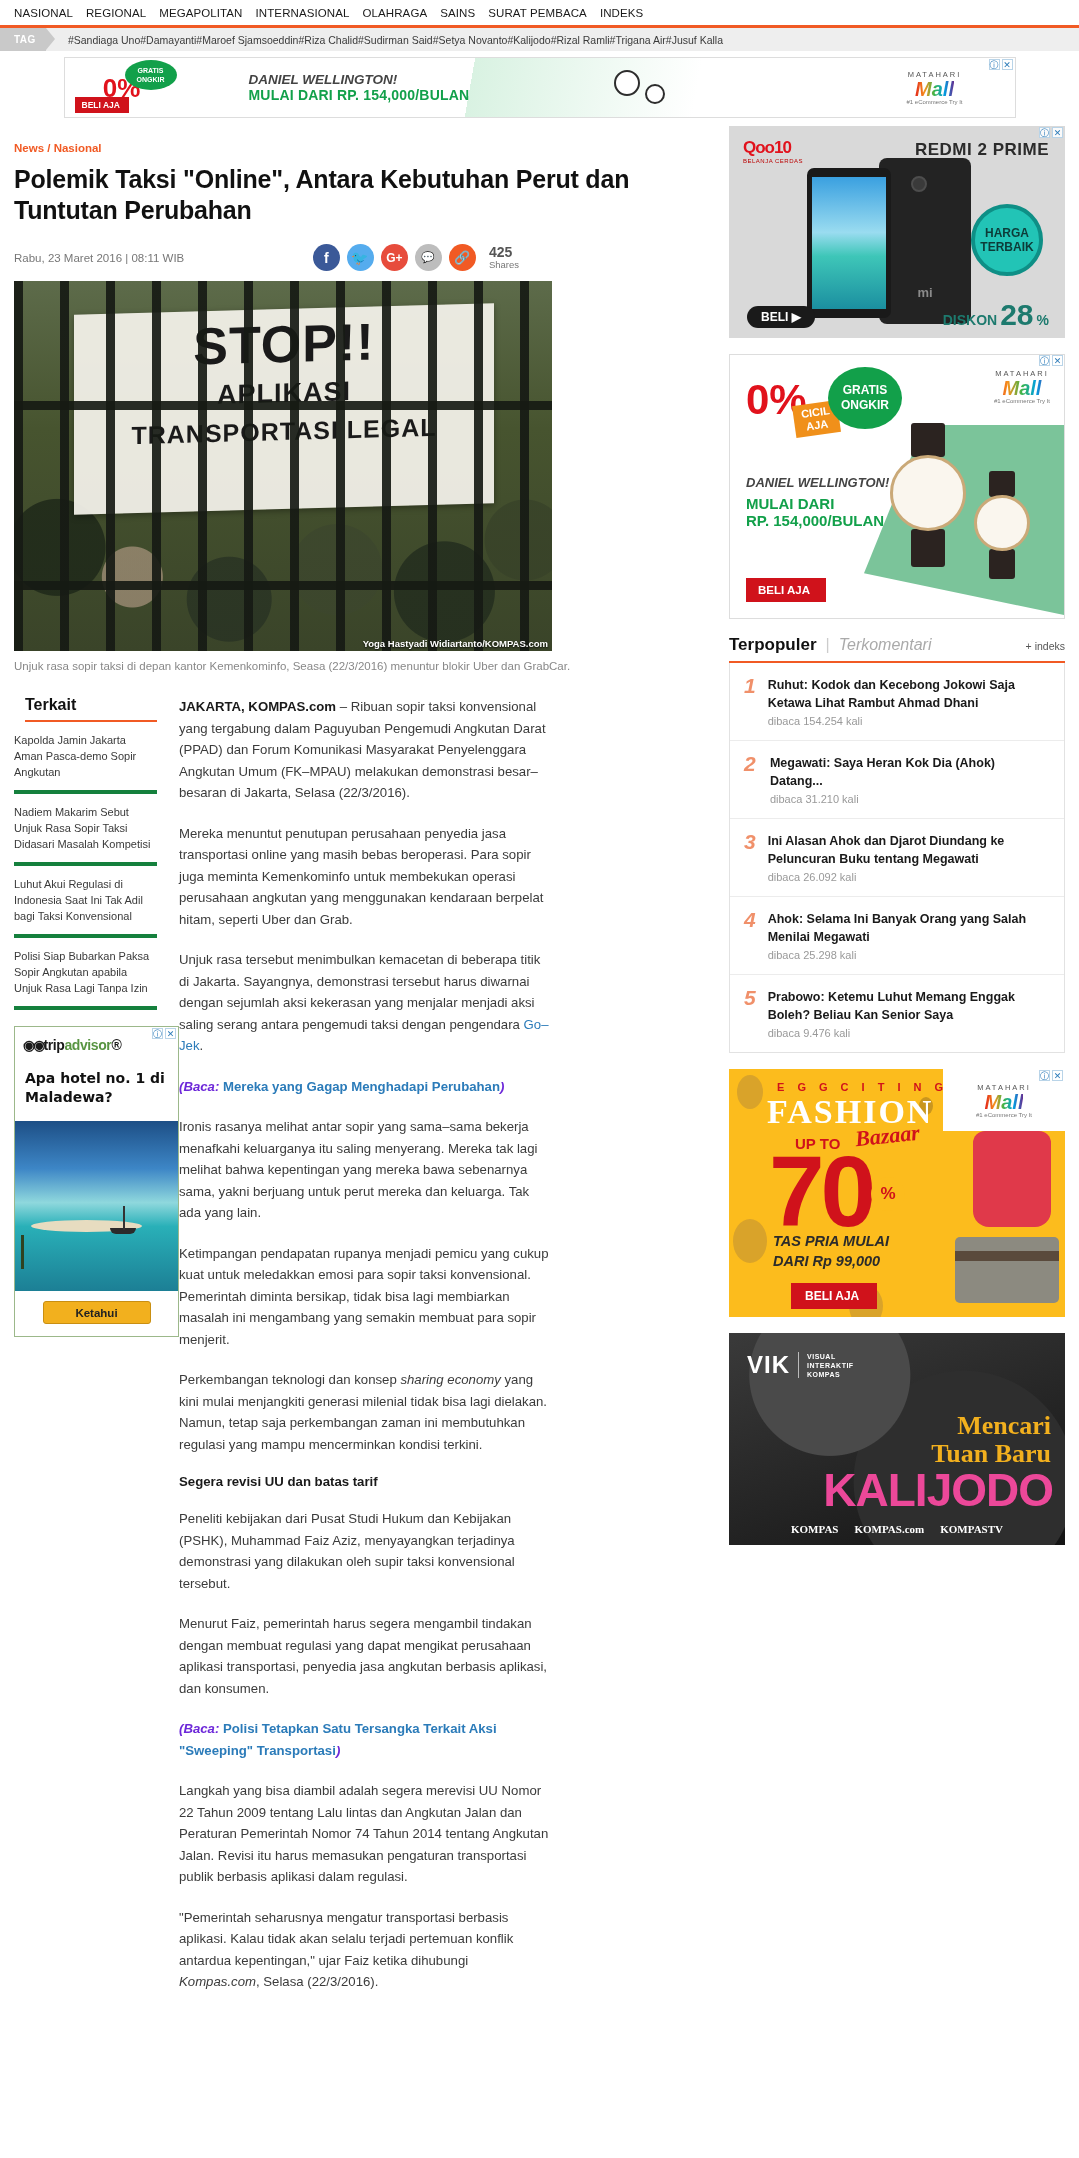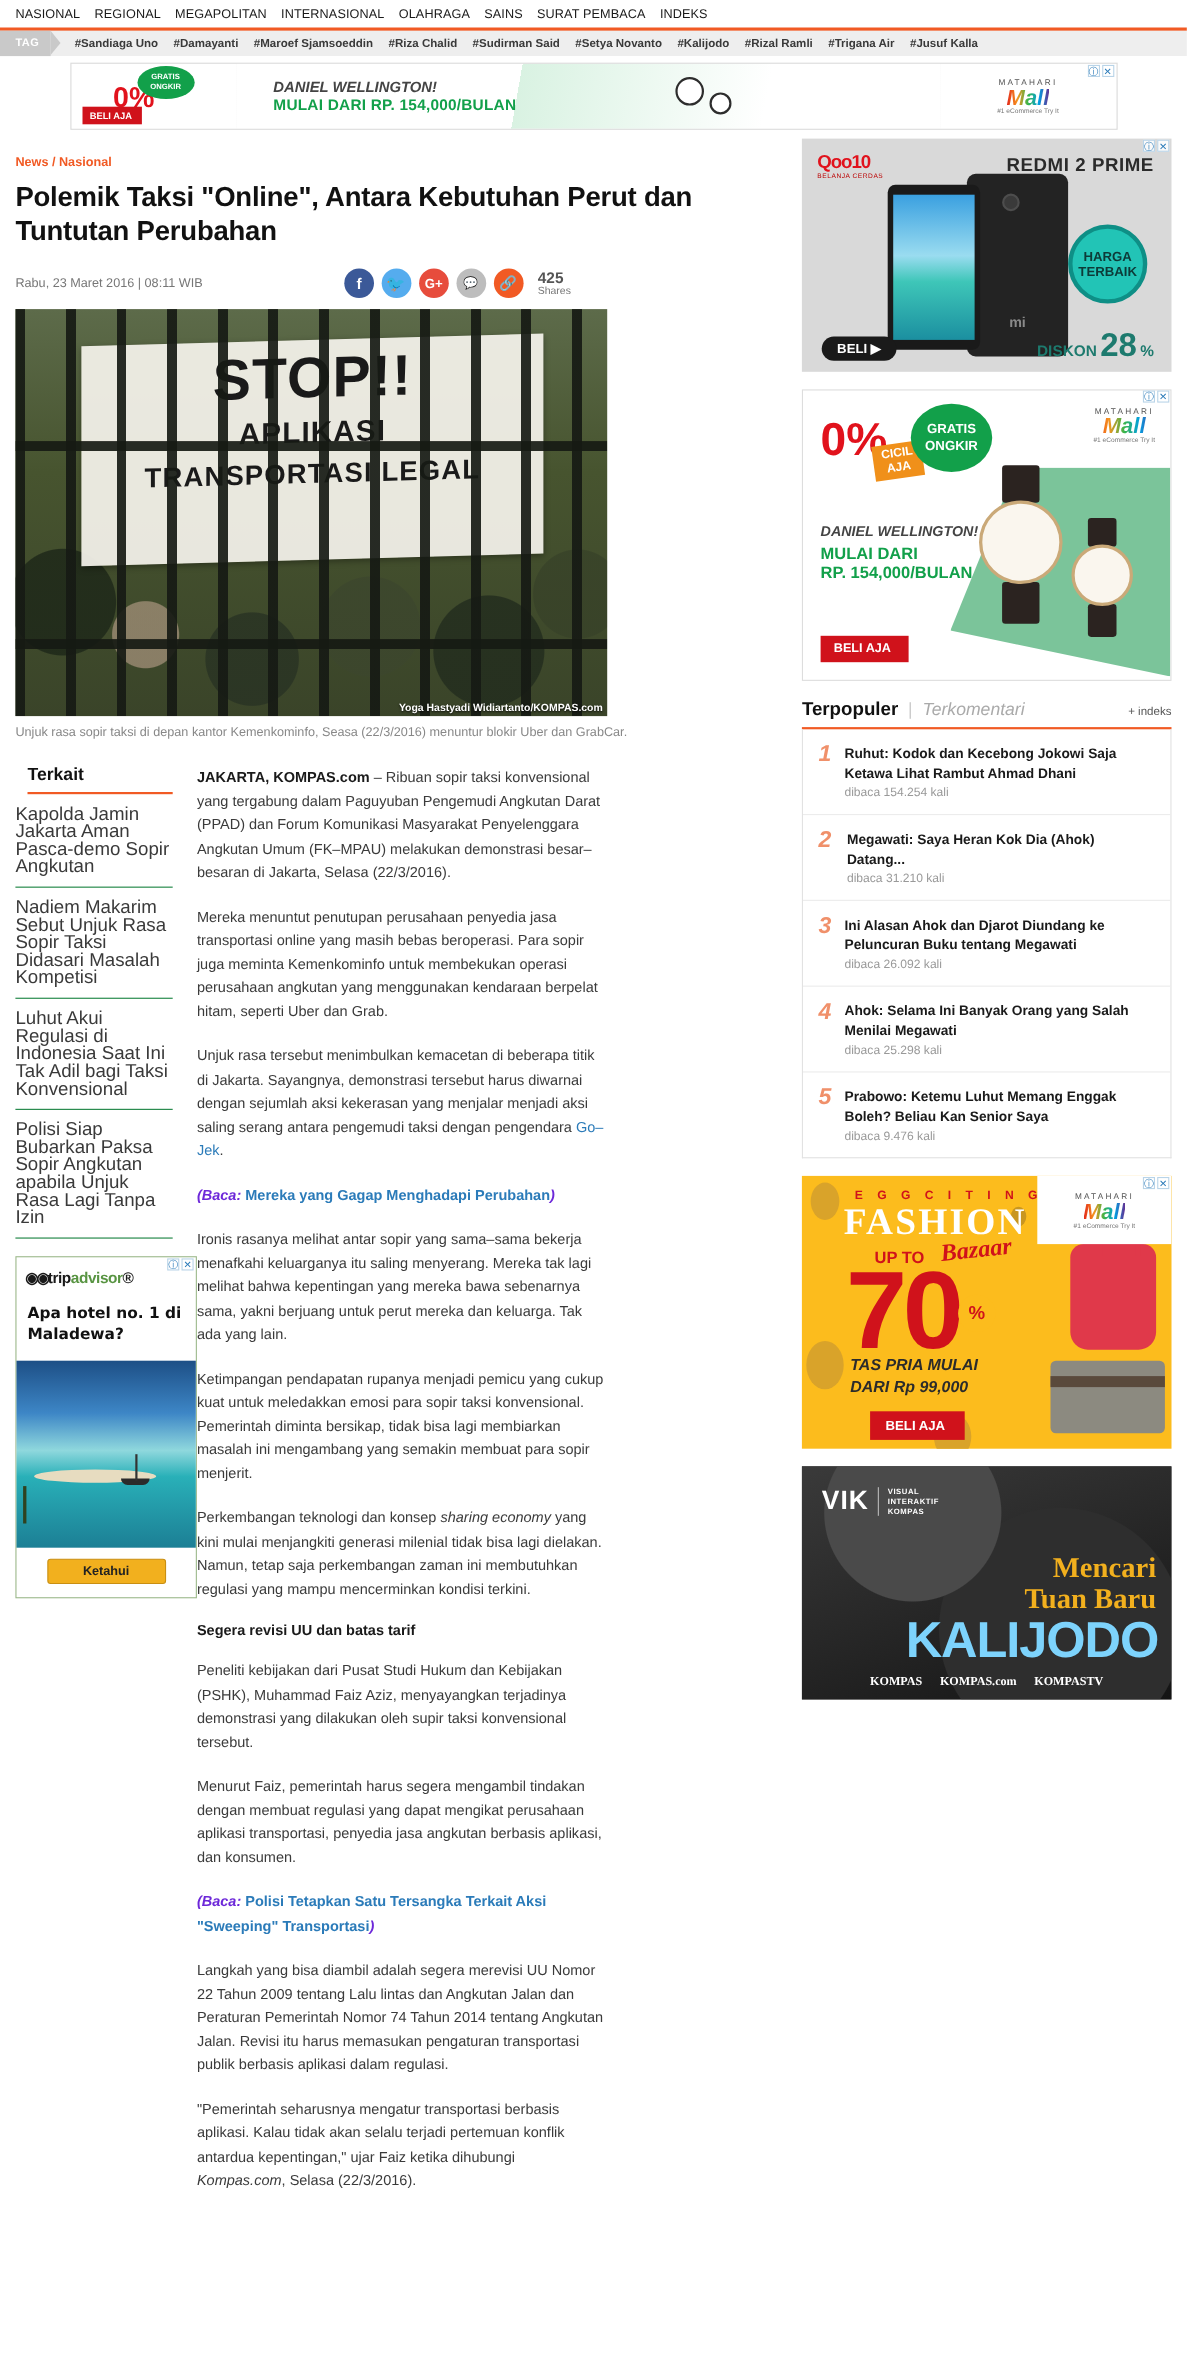--- a/index.html
+++ b/index.html
@@ -51,21 +51,21 @@
     position: relative;
   }
   .tagbadge::after {
     content: "";
     position: absolute;
     right: -9px; top: 0;
     border-left: 9px solid #c9c9c9;
     border-top: 11.5px solid transparent;
     border-bottom: 11.5px solid transparent;
   }
-  .taglist { display: flex; gap: 14px; padding-left: 22px; font-weight: bold; }
+  .taglist { display: flex; padding-left: 22px; }
   .taglist a {
     font-size: 10.5px;
     color: #3a3a3a;
     text-decoration: none;
     white-space: nowrap;
   }
 
   
   .topad-wrap {
     padding: 6px 0 8px 0;
@@ -240,22 +240,22 @@
   }
 
   
   .bodywrap { display: flex; margin-top: 22px; gap: 0; }
   .terkait { width: 165px; padding-right: 22px; }
   .terkait h3 {
     font-size: 16px; font-weight: bold; color: #111; padding-bottom: 6px;
     border-bottom: 2px solid #f15a24; margin-bottom: 10px; margin-left: 11px;
   }
   .terkait .tk-item {
-    font-size: 17px; line-height: 16px; color: #3a3a3a;
-    padding: 10px 0; border-bottom: 1px solid #15803d;
+    font-size: 11px; line-height: 16px; color: #3a3a3a;
+    padding: 10px 0; border-bottom: 4px solid #15803d;
     text-decoration: none; display: block;
   }
   .terkait .tk-item:first-of-type { padding-top: 0; }
 
   .articletext { width: 370px; }
   .articletext p {
     font-size: 13.2px; line-height: 21.5px; color: #3b3b3b;
     margin-bottom: 19px;
   }
   .articletext p b { color: #1a1a1a; }
@@ -445,21 +445,21 @@
       radial-gradient(circle at 70% 70%, #2e2e2e 0 110px, transparent 111px),
       linear-gradient(160deg,#3a3a3a,#141414);
     filter: grayscale(1);
   }
   .vik-logo { position: absolute; left: 18px; top: 18px; display: flex; align-items: center; gap: 8px; }
   .vik-logo .vk { font-size: 24px; font-weight: bold; color: #fff; letter-spacing: 1px; }
   .vik-logo .bar { width: 1px; height: 26px; background: #bbb; }
   .vik-logo .sub { font-size: 7px; font-weight: bold; color: #fff; line-height: 9px; letter-spacing: .5px; }
   .vik-m { position: absolute; right: 14px; top: 78px; font-size: 26px; font-weight: bold; color: #f2b01e; font-family: "Liberation Serif", serif; }
   .vik-t { position: absolute; right: 14px; top: 106px; font-size: 26px; font-weight: bold; color: #f2b01e; font-family: "Liberation Serif", serif; }
-  .vik-k { position: absolute; right: 12px; top: 130px; font-size: 46px; font-weight: bold; color: #7dd3fc; letter-spacing: -1px; }
+  .vik-k { position: absolute; right: 12px; top: 130px; font-size: 46px; font-weight: bold; color: #ec4899; letter-spacing: -1px; }
   .vik-foot { position: absolute; left: 0; right: 0; bottom: 10px; display: flex; justify-content: center; gap: 16px; align-items: center; }
   .vik-foot span { font-size: 11px; font-weight: bold; color: #fff; font-family: "Liberation Serif", serif; }
   .vik-foot .kc { color: #fff; }
 </style>
 </head>
 <body>
 
 <nav class="topnav" id="topnav">
     <a href="#">NASIONAL</a>
     <a href="#">REGIONAL</a>

